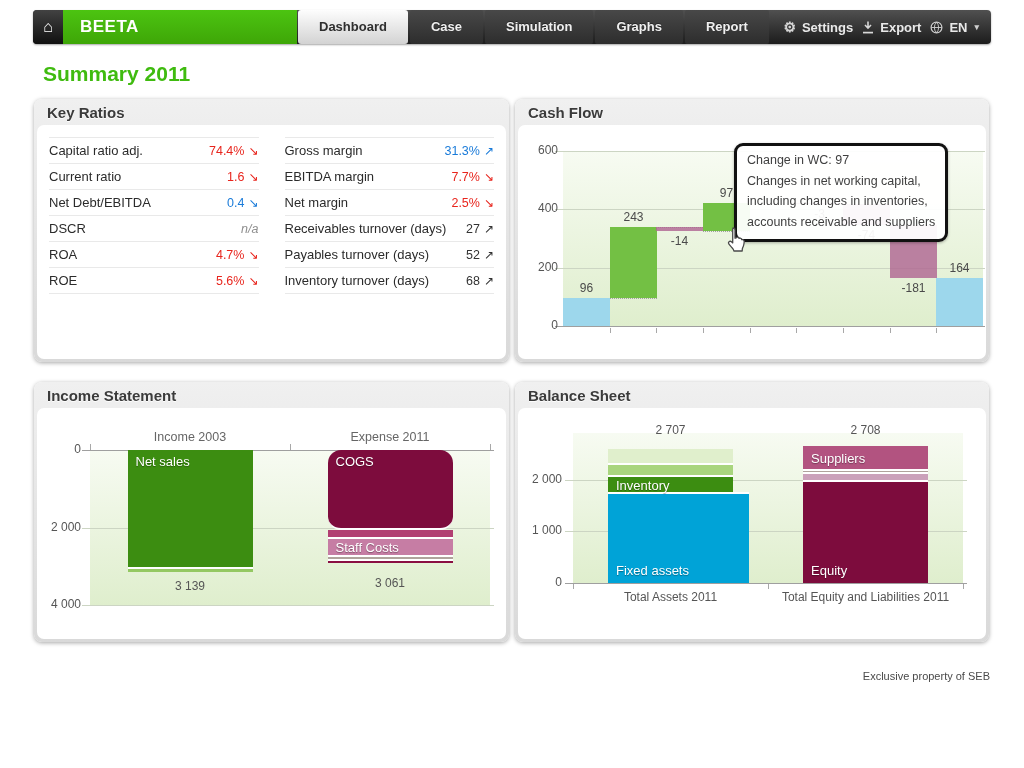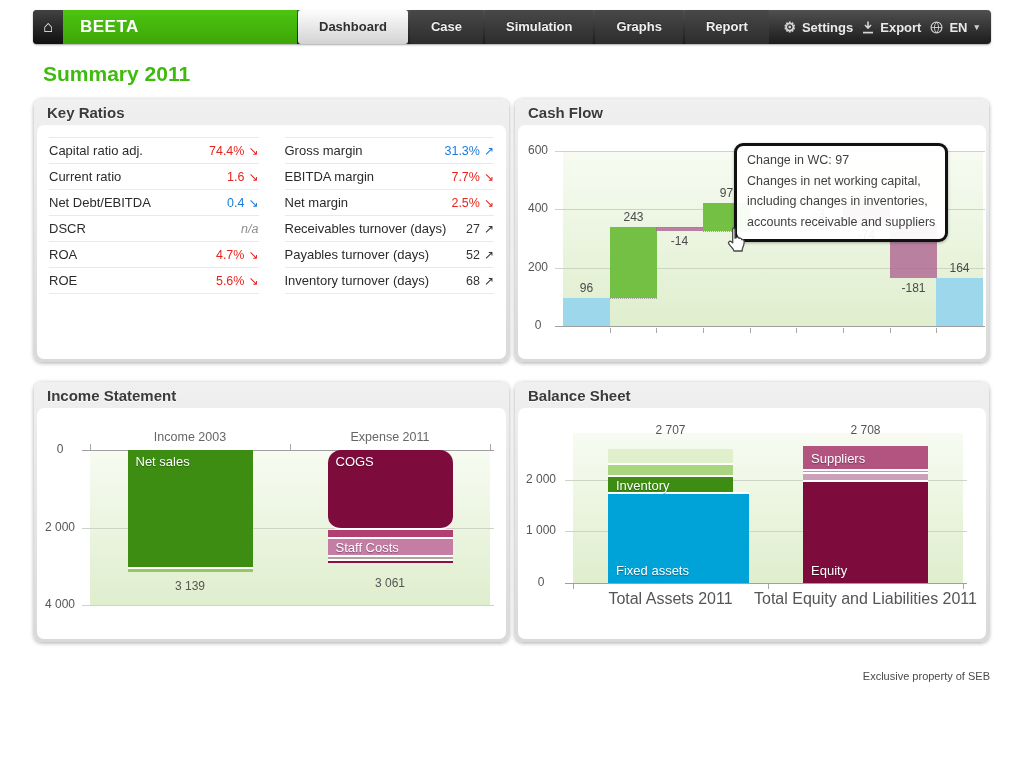--- a/index.html
+++ b/index.html
@@ -41,33 +41,33 @@
   .kr-label{flex:1;white-space:nowrap;}
   .kr-val{font-size:12.5px;white-space:nowrap;}
   .kr-val .arr{font-size:12px;margin-left:4px;}
   .tone-red{color:#e8251d;} .tone-blue{color:#1a7bd9;} .tone-dark{color:#333;}
   .tone-na{color:#8f8f8f;font-style:italic;}
 
   
   .plotbg{position:absolute;background:linear-gradient(#f7fbf2,#dfeecd);}
   .gridline{position:absolute;height:1px;background:#ccd5c3;}
   .gridline.axis{background:#9f9f9f;}
-  .y-label{position:absolute;font-size:12px;color:#555;text-align:center;width:40px;white-space:nowrap;}
+  .y-label{position:absolute;font-size:12px;color:#555;text-align:right;width:40px;white-space:nowrap;}
   .tick{position:absolute;width:1px;background:#a8a8a8;}
   .wbar{position:absolute;}
   .bar-label{position:absolute;font-size:12px;color:#4a4a4a;text-align:center;white-space:nowrap;}
   .connector{position:absolute;border-top:1px dotted #a0a0a0;height:0;}
   .seg{position:absolute;box-sizing:border-box;}
   .seg-label{position:absolute;left:8px;color:#fff;font-size:13px;white-space:nowrap;
     text-shadow:0 1px 1px rgba(0,0,0,.35);}
   .seg-label.top{top:4px;} .seg-label.bottom{bottom:5px;}
   .seg-label.center{top:50%;transform:translateY(-50%);}
   .group-header{position:absolute;font-size:12.5px;color:#666;text-align:center;}
   .total-label{position:absolute;font-size:12px;color:#555;text-align:center;}
-  .x-label{position:absolute;font-size:16px;color:#555;text-align:center;white-space:nowrap;}
+  .x-label{position:absolute;font-size:12px;color:#555;text-align:center;white-space:nowrap;}
 
   
   .cf-tooltip{position:absolute;left:216px;top:18px;background:rgba(255,255,255,.94);
     border:3px solid #111;border-radius:9px;padding:4px 10px 7px;z-index:5;white-space:nowrap;
     box-shadow:0 1px 3px rgba(0,0,0,.3);}
   .tt-line{font-size:12.5px;color:#404040;line-height:20.5px;}
   .cursor{position:absolute;left:206px;top:101px;z-index:6;}
 
   .footer{margin:28px 34px 0 0;text-align:right;font-size:11px;color:#4a4a4a;}
 </style>

